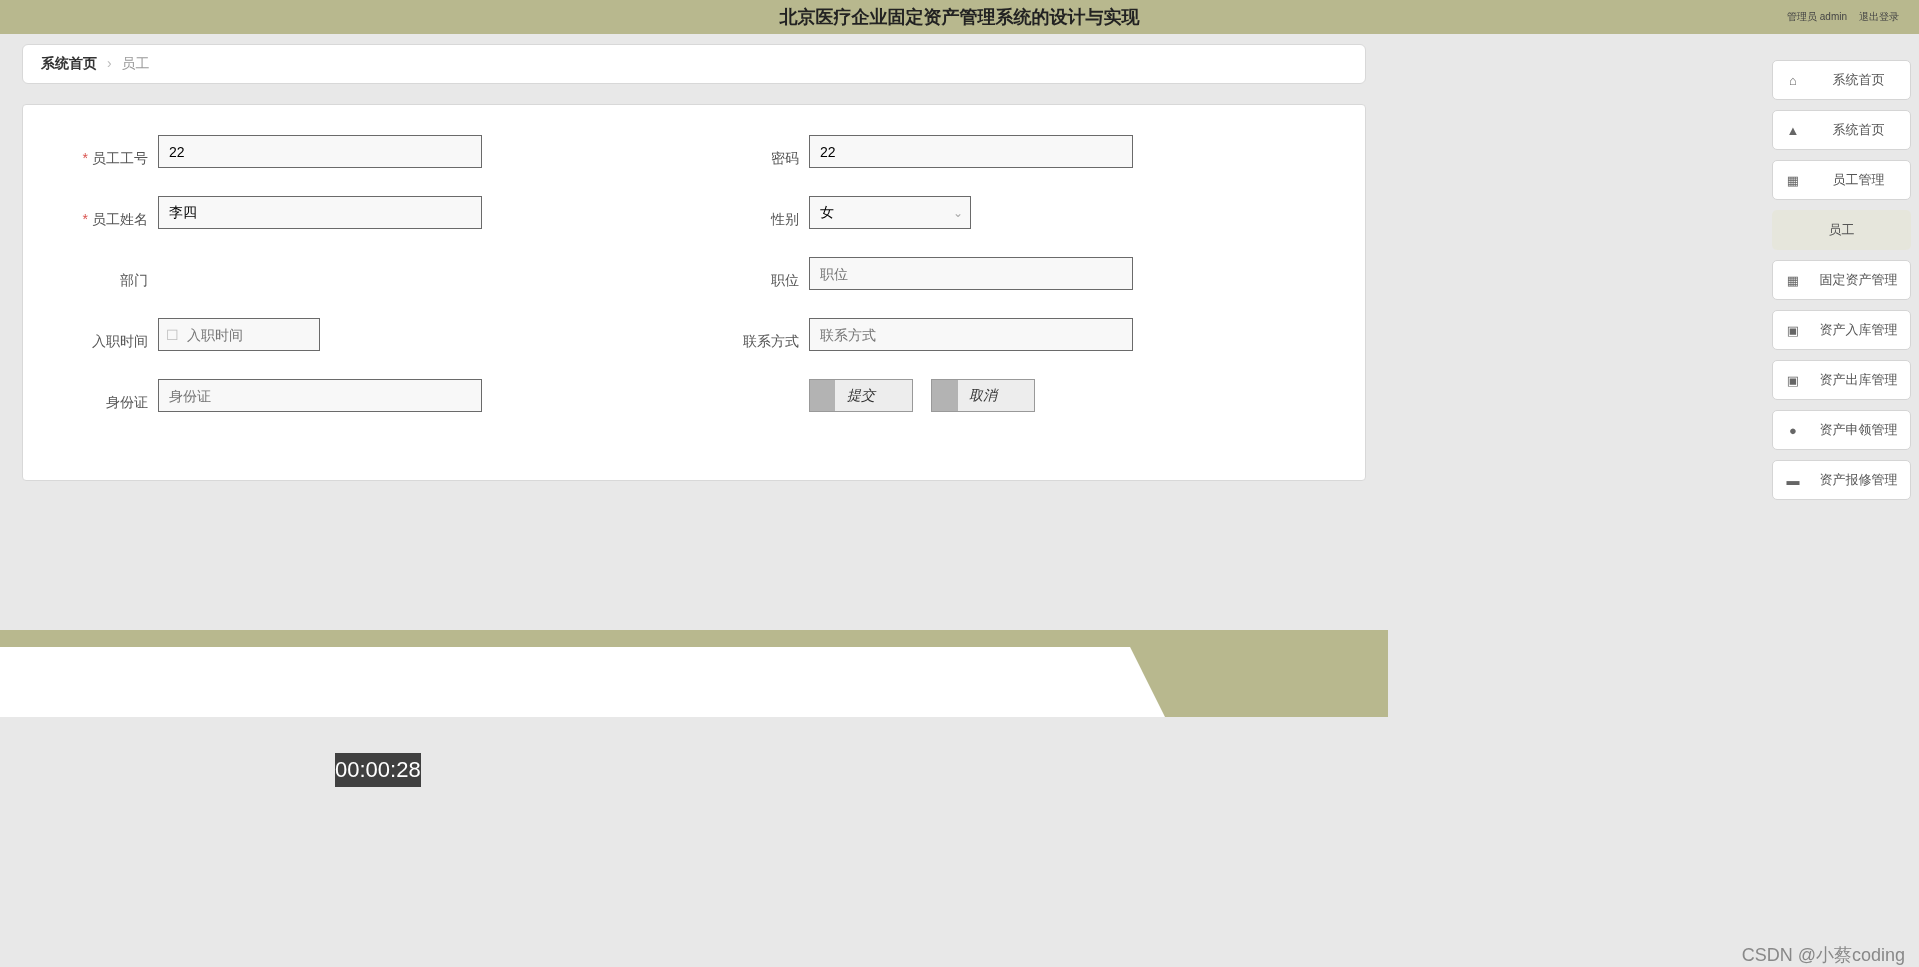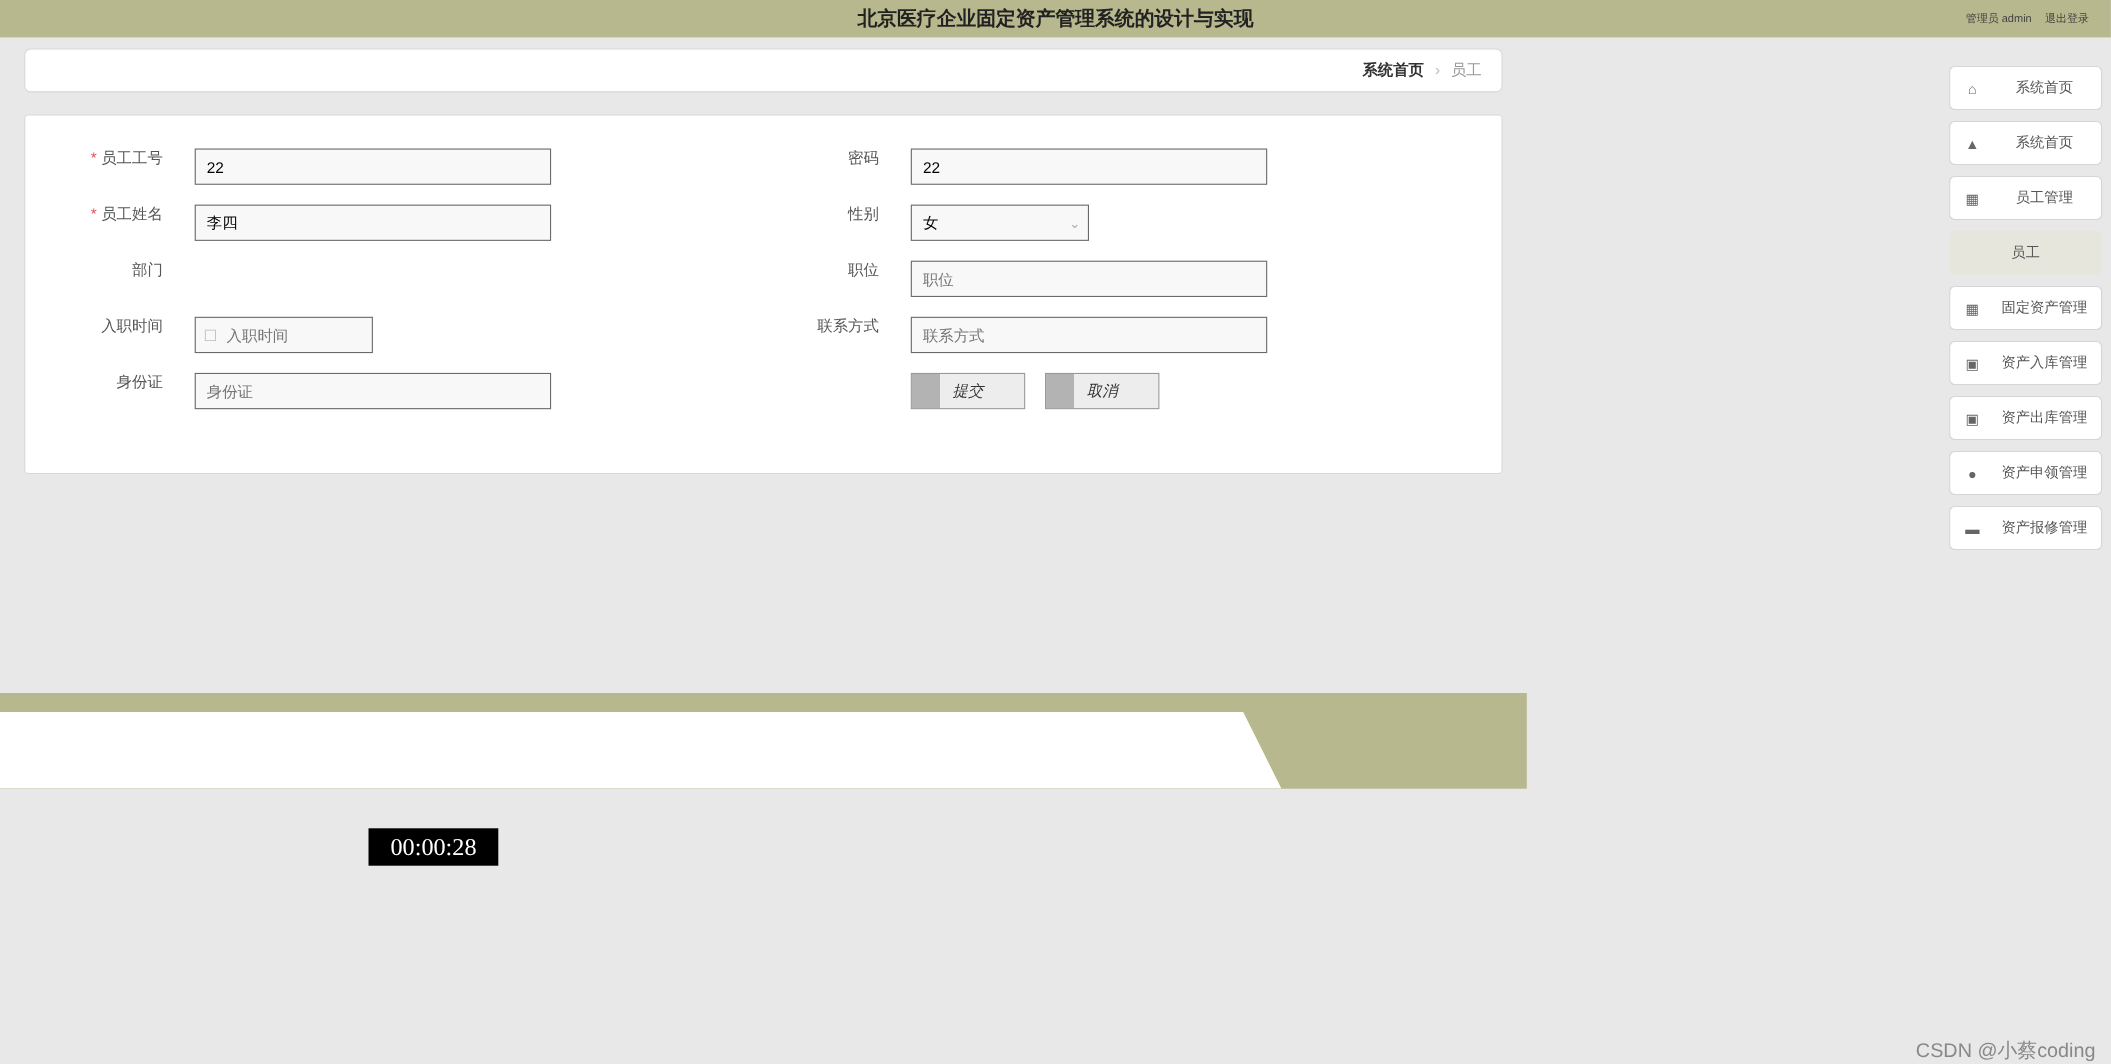--- a/index.html
+++ b/index.html
@@ -48,21 +48,20 @@
       padding: 0;
     }
     .breadcrumb-wrap {
       margin: 10px 22px;
       background: #fff;
       border: 1px solid #d8d8d8;
       border-radius: 6px;
       padding: 10px 18px;
       font-size: 14px;
       color: #999;
-      text-align: right;
     }
     .breadcrumb-wrap .bc-home {
       font-weight: bold;
       color: #333;
     }
     .breadcrumb-sep {
       margin: 0 6px;
       color: #bbb;
     }
     .form-card {
@@ -71,24 +70,23 @@
       border: 1px solid #d8d8d8;
       border-radius: 4px;
       padding: 30px 20px 40px;
     }
     .form-row {
       display: flex;
       width: 100%;
     }
     .form-item {
       display: flex;
-      align-items: flex-start;
-      margin-bottom: 18px;
+      align-items: flex-end;
+      margin-bottom: 28px;
       width: 50%;
-      gap: 19px;
     }
     .form-label {
       width: 115px;
       text-align: right;
       font-size: 14px;
       color: #555;
       padding-right: 10px;
     }
     .required::before {
       content: "*";
@@ -201,25 +199,25 @@
       left: 0;
       width: 1165px;
       height: 70px;
       background: #fff;
       clip-path: polygon(0 0, 97% 0, 100% 100%, 0 100%);
     }
     .timer {
       position: absolute;
       bottom: 180px;
       left: 335px;
-      background: #000000;
+      background: #404040;
       color: #fff;
-      padding: 4px 20px;
+      padding: 4px 0;
       font-size: 22px;
-      font-family: Liberation Serif, serif;
+      font-family: Liberation Sans, sans-serif;
     }
     .watermark {
       position: absolute;
       bottom: 0;
       right: 14px;
       font-size: 18px;
       color: #888;
     }
   </style>
 </head>

